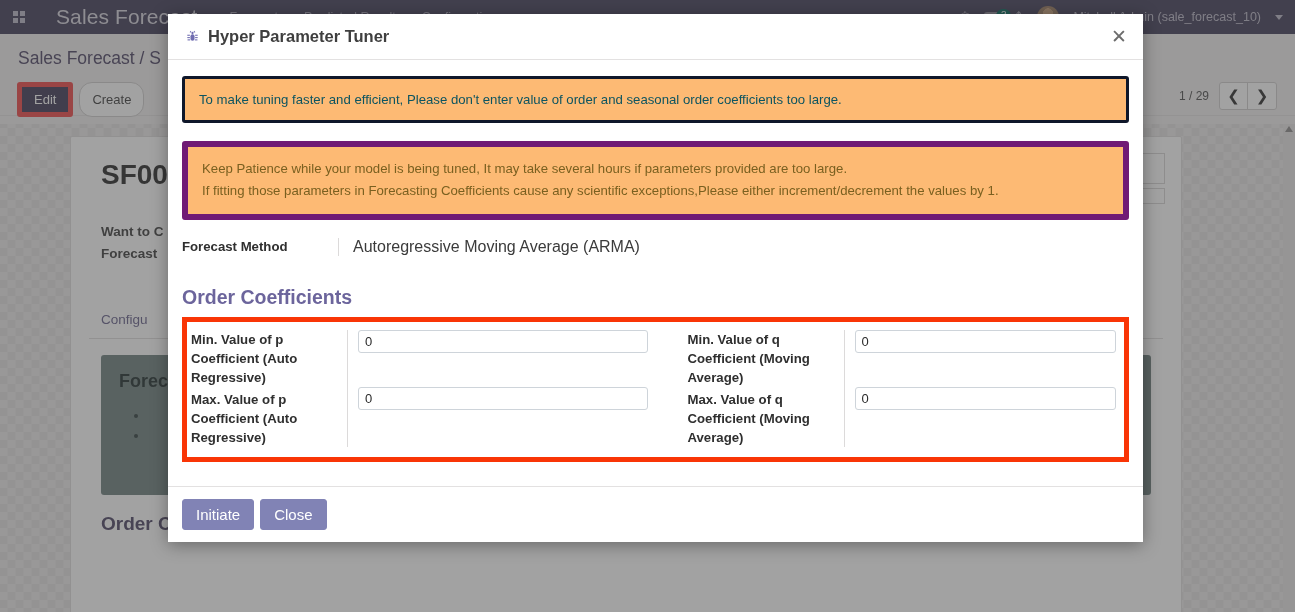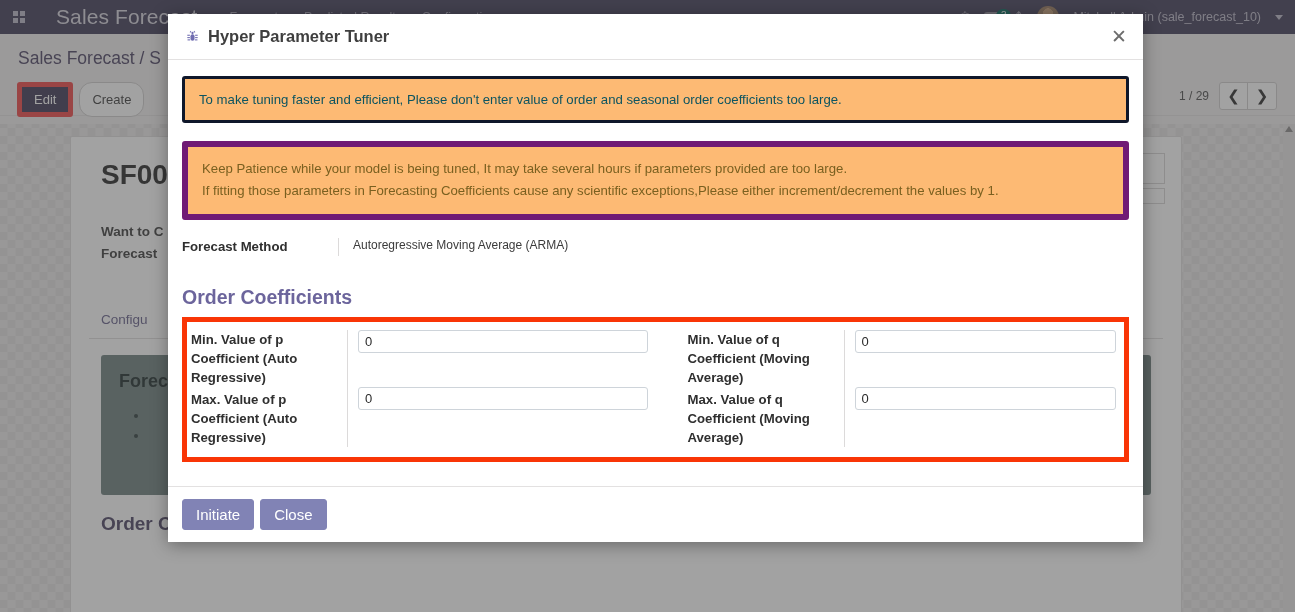--- a/index.html
+++ b/index.html
@@ -191,21 +191,21 @@
 
   .field-row {
     display: flex; align-items: flex-start; margin-top: 18px;
     padding-bottom: 8px;
   }
   .field-label {
     width: 156px; font-size: 13.2px; font-weight: bold; color: #2f2f2f;
     padding-top: 1px;
   }
   .field-value {
-    font-size: 12px; color: #3b3b3b; border-left: 1px solid #dcdada;
+    font-size: 16px; color: #3b3b3b; border-left: 1px solid #dcdada;
     padding-left: 14px; min-height: 18px;
   }
   .group-title {
     margin-top: 22px; font-size: 19.5px; font-weight: bold; color: #6c659c;
   }
 
   .highlight-box {
     margin-top: 8px; border: 5px solid #f93506; padding: 0;
     display: flex;
   }

